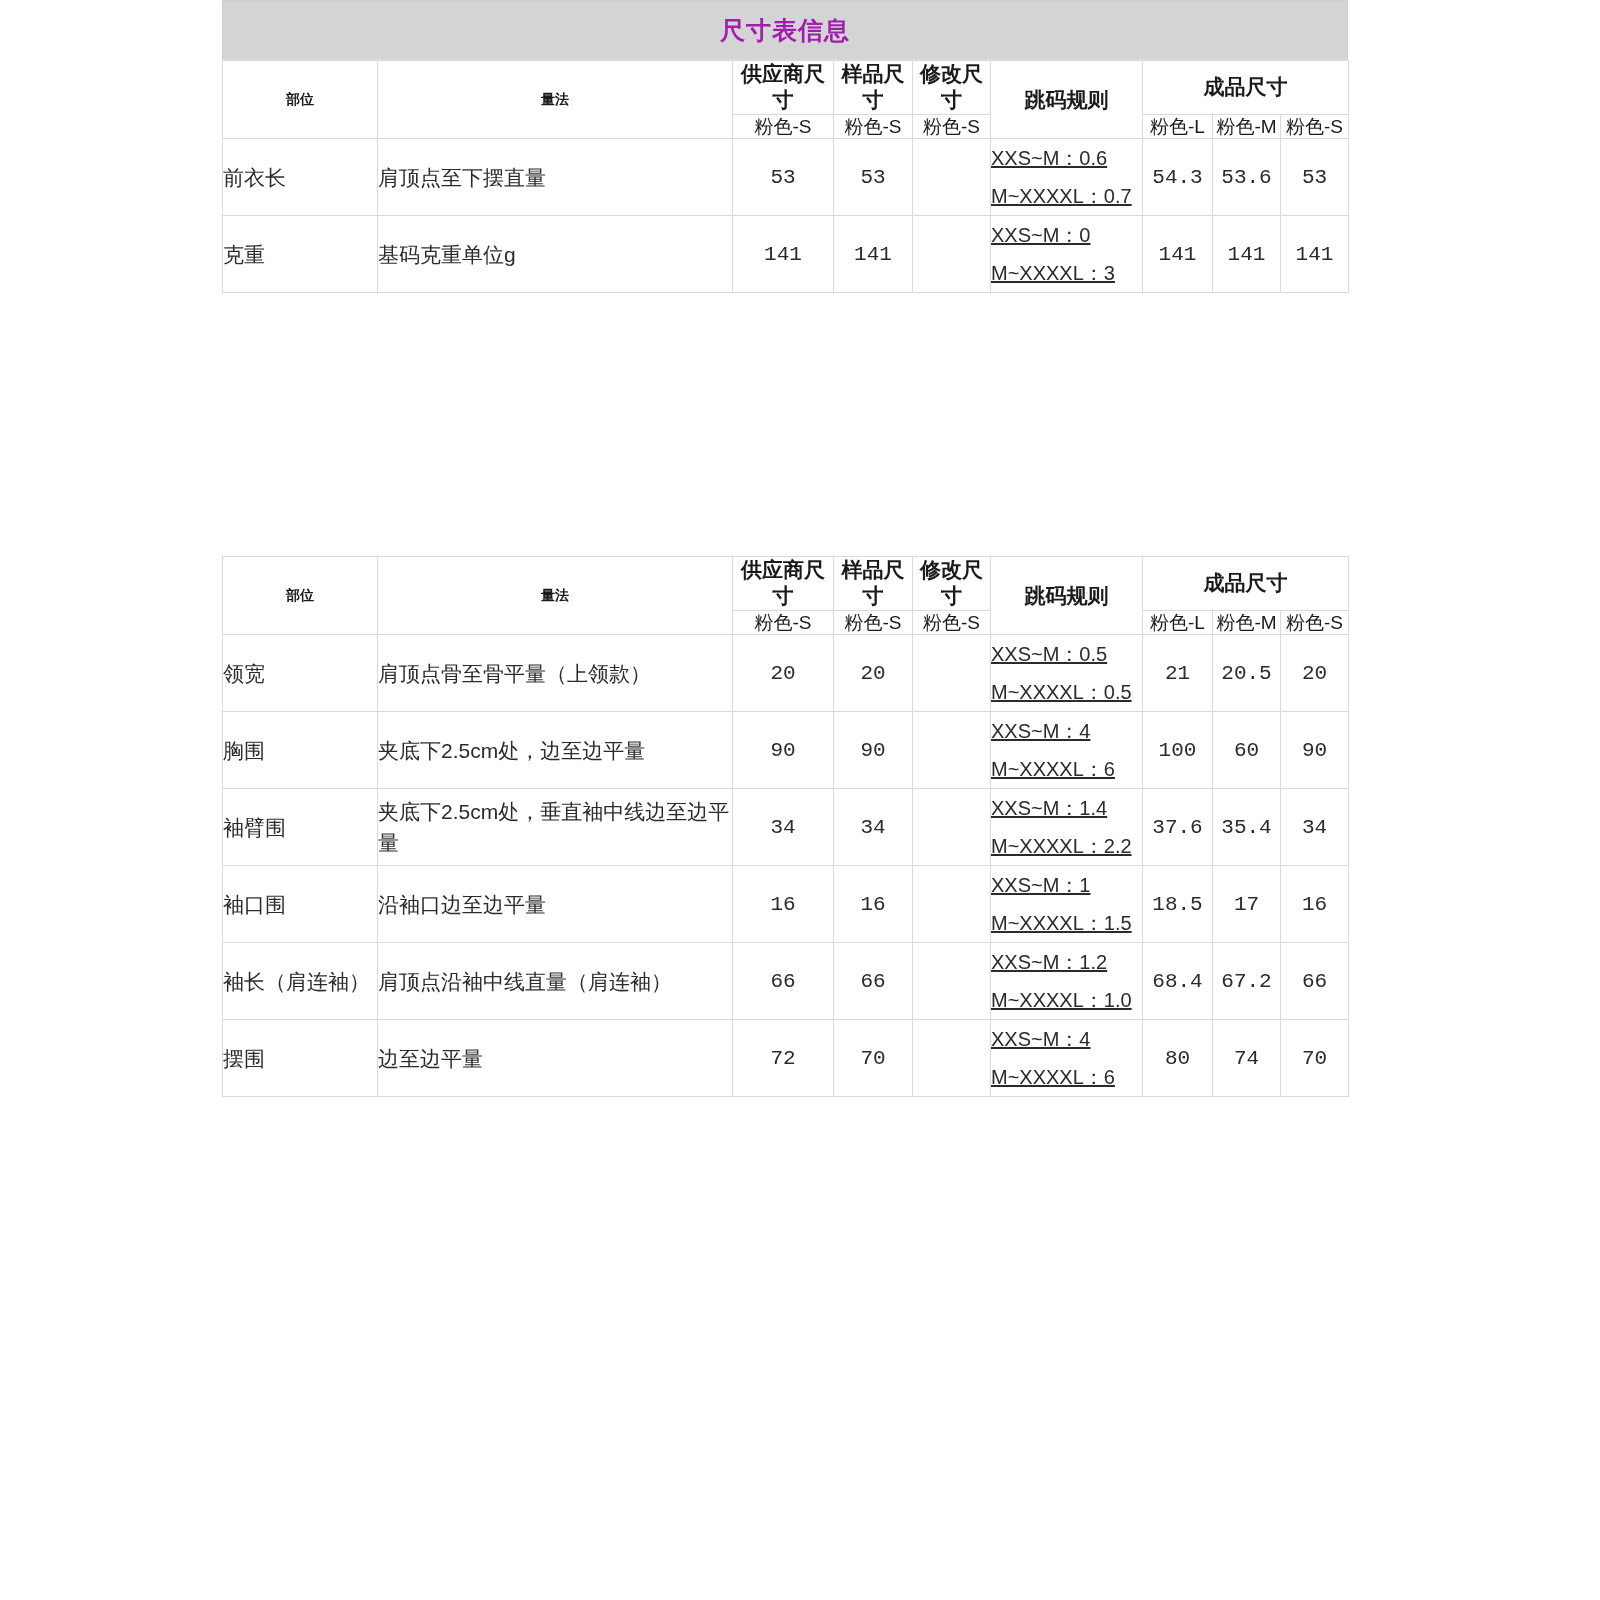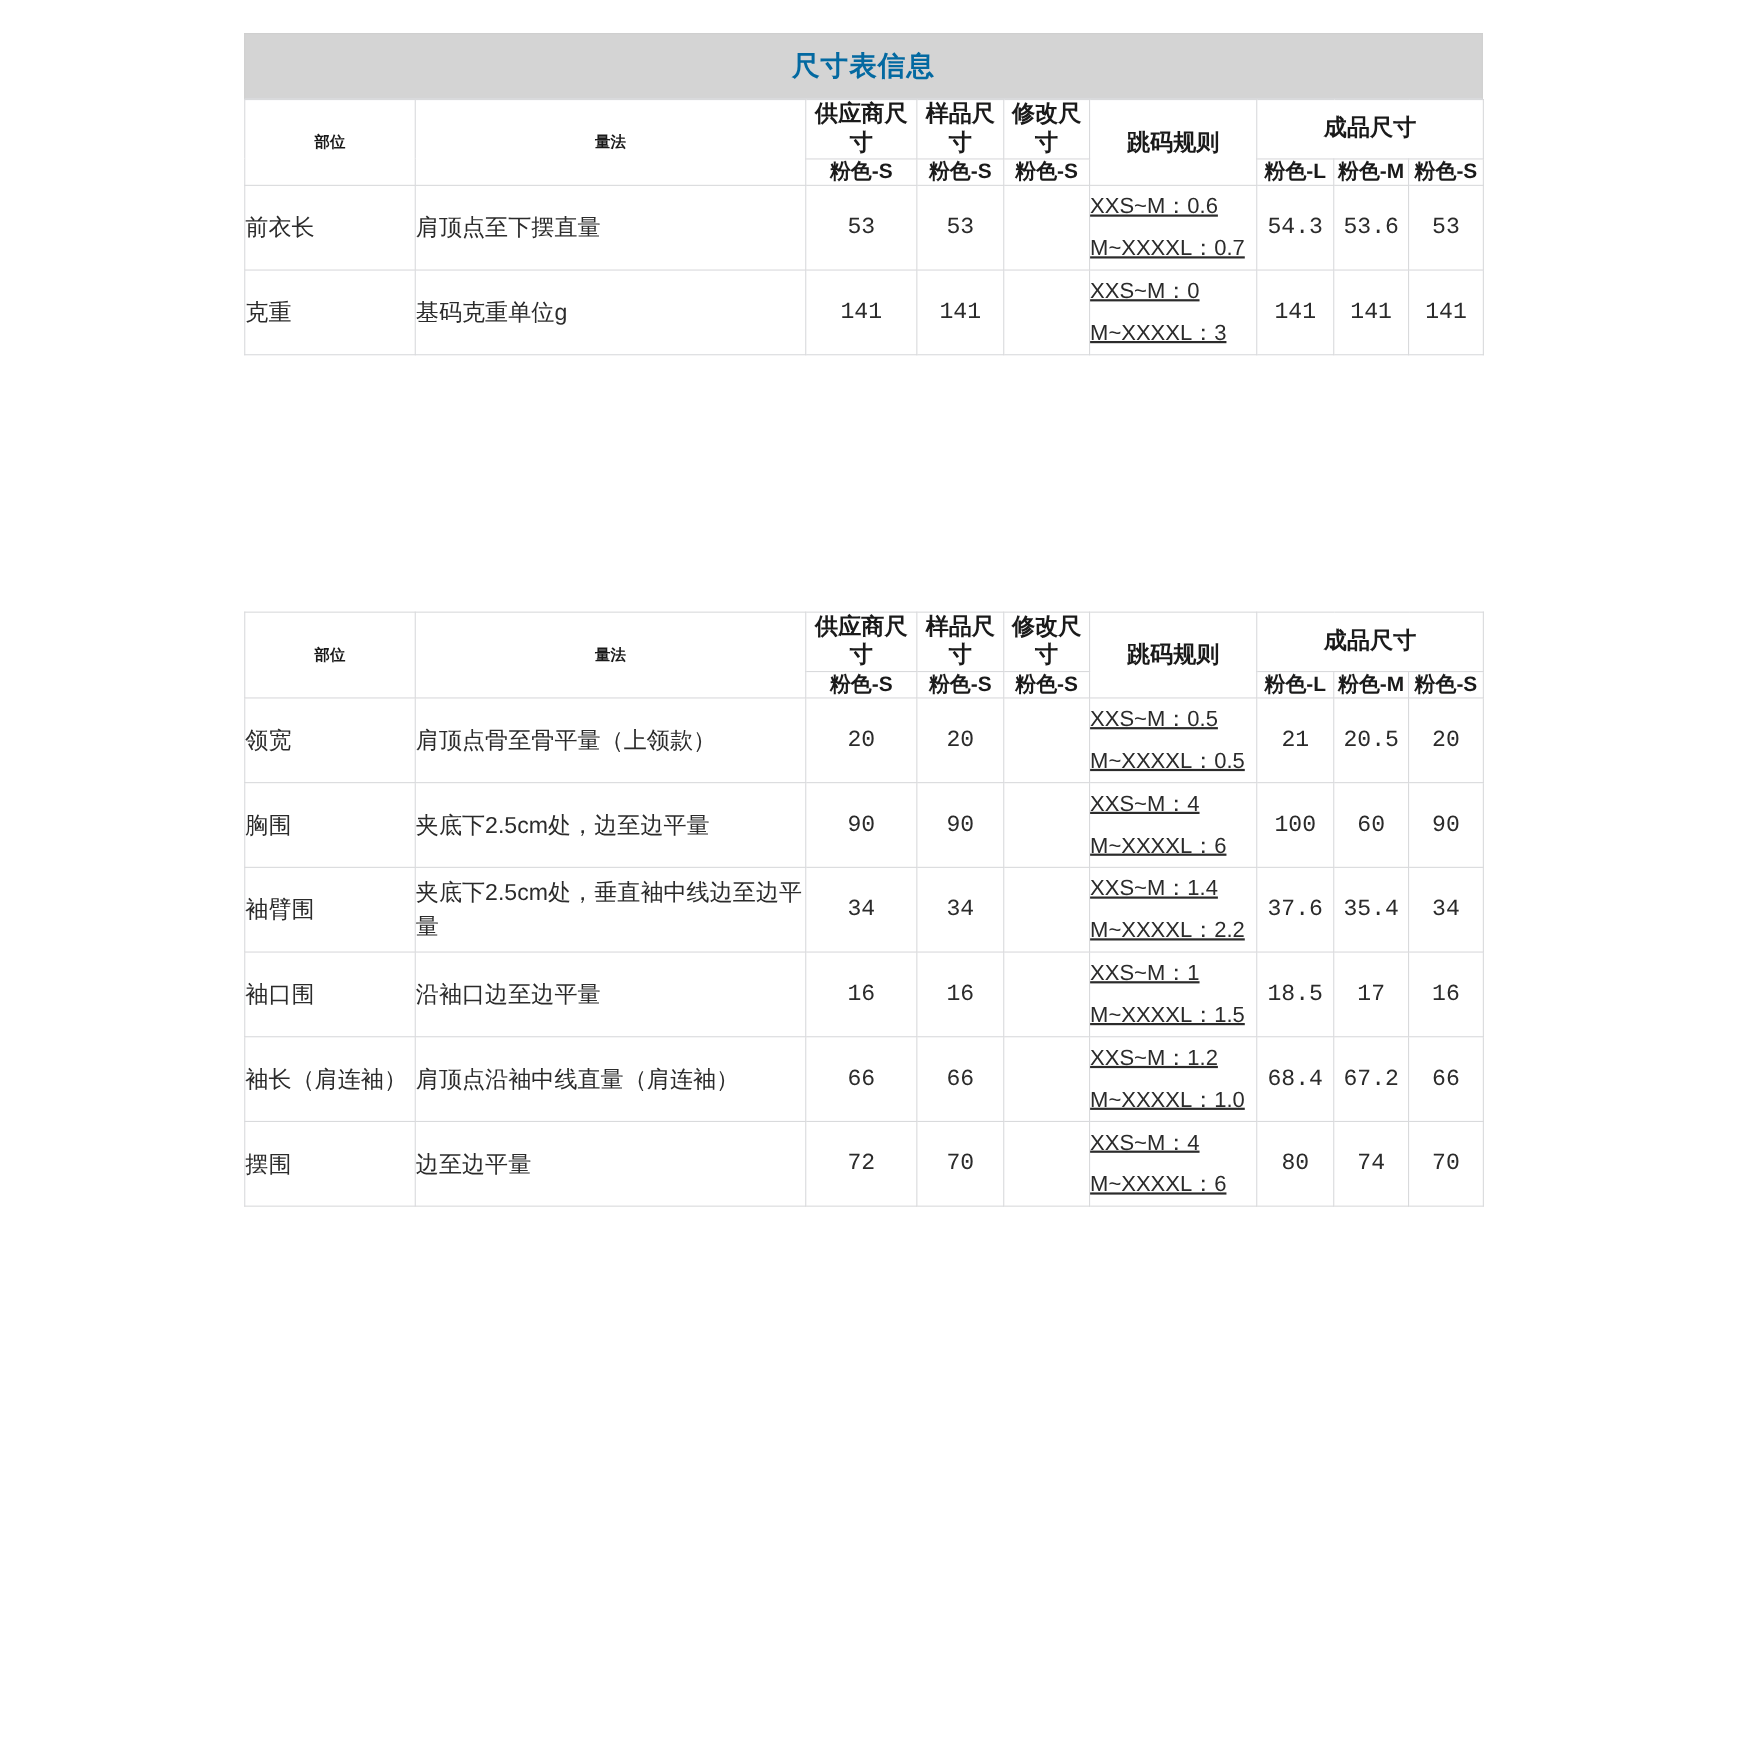--- a/index.html
+++ b/index.html
@@ -37,40 +37,39 @@
     padding: 0;
     vertical-align: middle;
     background: #fff;
   }
   .title-bar {
     background: #d4d4d4;
     height: 60px;
     text-align: center;
     font-size: 25px;
     font-weight: bold;
-    color: #0369a1;
+    color: #a21caf;
     letter-spacing: 1px;
     border: 1px solid #cfcfcf;
     border-bottom: 1px solid #d9dadc;
     box-sizing: border-box;
     line-height: 58px;
-    margin-top: 30px;
   }
   th.hdr {
     font-size: 21px;
     font-weight: bold;
     color: #1a1a1a;
     text-align: center;
     padding: 6px 4px;
     line-height: 1.25;
   }
   th.hdr-part { font-size: 14px; }
   th.hdr-sub {
     font-size: 19px;
-    font-weight: bold;
+    font-weight: normal;
     color: #1a1a1a;
     text-align: center;
     padding: 8px 2px;
     line-height: 1.25;
   }
   td.cell {
     font-size: 21px;
     color: #2b2b2b;
     padding: 14px 16px;
     line-height: 1.5;

